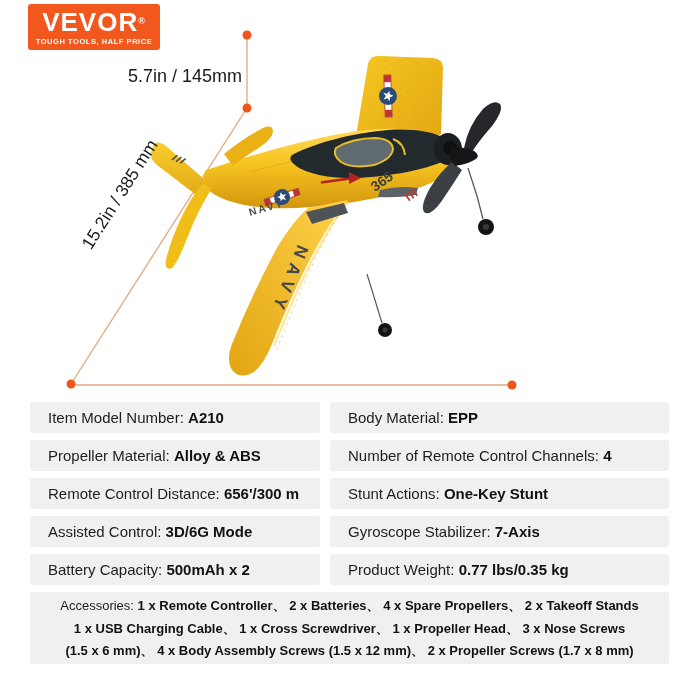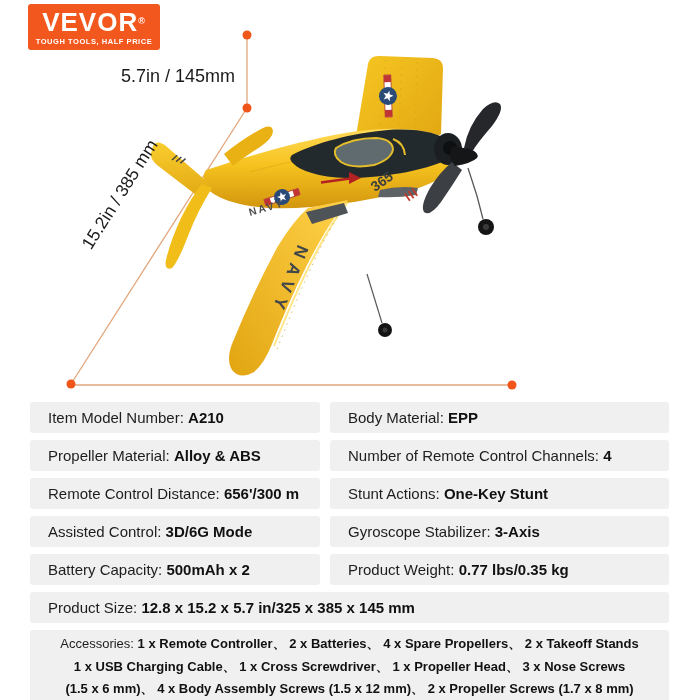--- a/index.html
+++ b/index.html
@@ -6,21 +6,21 @@
   .stage{position:relative;width:700px;height:700px;background:#ffffff;overflow:hidden;
          font-family:"Liberation Sans",sans-serif;color:#1d1d1d;}
   
   .logo{position:absolute;left:28px;top:4px;width:132px;height:46px;background:#F2571E;
         border-radius:3px;color:#fff;text-align:center;}
   .logo-name{font-size:26px;font-weight:bold;letter-spacing:1px;line-height:30px;padding-top:3px;position:relative;}
   .logo-reg{font-size:9px;vertical-align:top;position:relative;top:-1px;font-weight:bold;}
   .logo-tag{font-size:7.5px;font-weight:bold;letter-spacing:0.55px;line-height:9px;}
   
   .dim{position:absolute;font-size:18px;color:#1a1a1a;white-space:nowrap;}
-  .dim-height{left:121px;top:66px;width:112px;text-align:right;}
+  .dim-height{left:128px;top:66px;width:112px;text-align:right;}
   .dim-span{left:287px;top:356px;width:160px;text-align:center;}
   .dim-diag{left:20px;top:184px;width:200px;text-align:center;font-size:17.5px;
             transform:rotate(-57.7deg);transform-origin:center;}
   
   .scene{position:absolute;left:0;top:0;}
   
   .spec{position:absolute;left:30px;top:402px;width:639px;font-size:15px;}
   .spec-row{display:flex;gap:10px;margin-bottom:7px;}
   .cell{background:#F0F0F0;border-radius:3px;height:31px;line-height:31px;
         padding-left:18px;box-sizing:border-box;overflow:hidden;white-space:nowrap;}
@@ -173,31 +173,28 @@
       <div class="cell cell-r"><span>Number of Remote Control Channels: </span><span class="val">4</span></div>
     </div>
 
     <div class="spec-row">
       <div class="cell cell-l"><span>Remote Control Distance: </span><span class="val">656'/300 m</span></div>
       <div class="cell cell-r"><span>Stunt Actions: </span><span class="val">One-Key Stunt</span></div>
     </div>
 
     <div class="spec-row">
       <div class="cell cell-l"><span>Assisted Control: </span><span class="val">3D/6G Mode</span></div>
-      <div class="cell cell-r"><span>Gyroscope Stabilizer: </span><span class="val">3-Axis</span></div>
+      <div class="cell cell-r"><span>Gyroscope Stabilizer: </span><span class="val">7-Axis</span></div>
     </div>
 
     <div class="spec-row">
       <div class="cell cell-l"><span>Battery Capacity: </span><span class="val">500mAh x 2</span></div>
       <div class="cell cell-r"><span>Product Weight: </span><span class="val">0.77 lbs/0.35 kg</span></div>
     </div>
 
-    <div class="spec-row">
-      <div class="cell cell-full"><span>Product Size: </span><span class="val">12.8 x 15.2 x 5.7 in/325 x 385 x 145 mm</span></div>
-    </div>
 
     <div class="acc">
       <div class="acc-line"><span class="acc-label">Accessories: </span><span>1 x Remote Controller、 2 x Batteries、 4 x Spare Propellers、 2 x Takeoff Stands</span></div>
       <div class="acc-line"><span>1 x USB Charging Cable、 1 x Cross Screwdriver、 1 x Propeller Head、 3 x Nose Screws</span></div>
       <div class="acc-line"><span>(1.5 x 6 mm)、 4 x Body Assembly Screws (1.5 x 12 mm)、 2 x Propeller Screws (1.7 x 8 mm)</span></div>
     </div>
 
   </div>
 </div>
 

